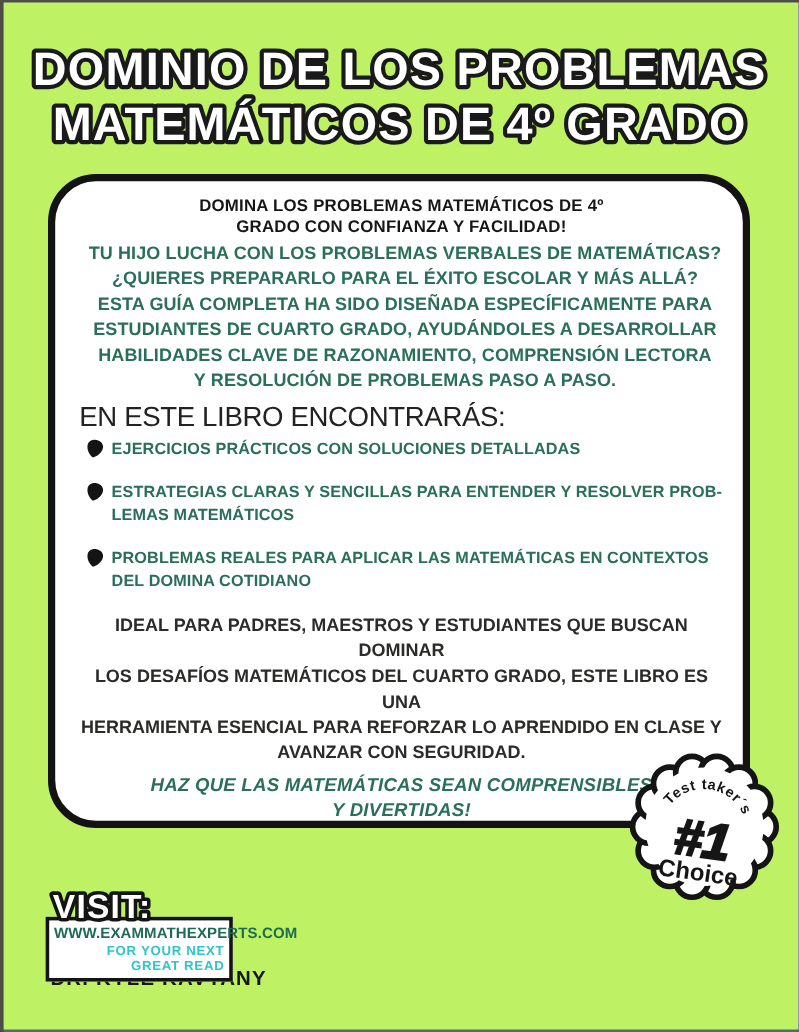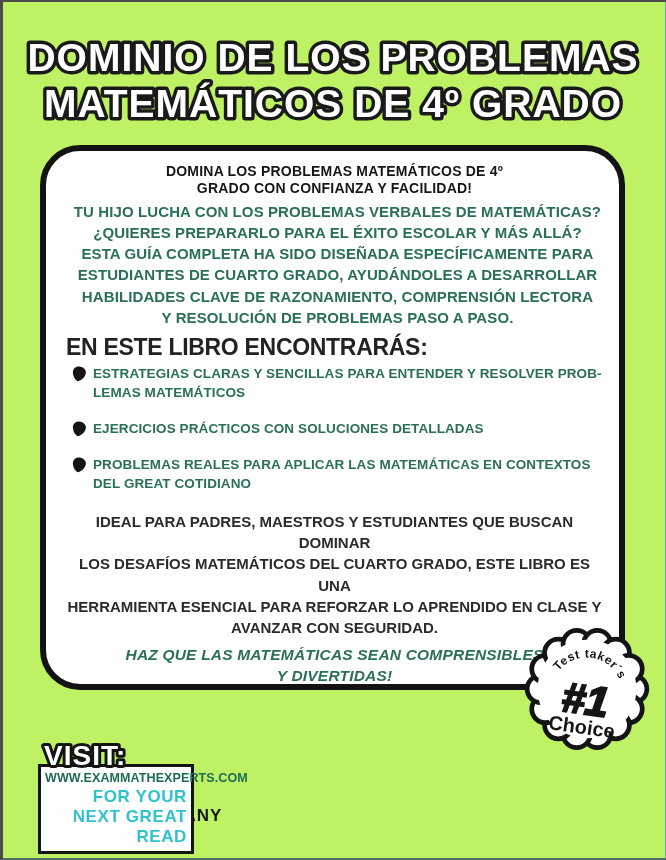--- a/index.html
+++ b/index.html
@@ -32,21 +32,21 @@
     font-size:14px;font-weight:800;line-height:1.2;color:#161616;
     white-space:pre-line;letter-spacing:0.2px;
   }
   .card-intro{
     margin:2px 0 0 6px;
     font-size:15px;font-weight:800;line-height:1.42;color:#2a6f58;
     white-space:pre-line;letter-spacing:0.1px;text-align:center;
   }
   .list-heading{
     margin:6px 0 4px 0;
-    font-size:23px;font-weight:700;color:#222220;letter-spacing:-0.3px;
+    font-size:23px;font-weight:400;color:#222220;letter-spacing:-0.3px;
   }
   .bullet-list{margin:0;padding:0;list-style:none;}
   .bullet{
     display:flex;align-items:flex-start;gap:7px;
     margin:0 0 17px 6px;
   }
   .bullet-icon{flex:0 0 auto;margin-top:1px;}
   .bullet-text{
     font-size:13.5px;font-weight:800;line-height:1.4;color:#2a6f58;
     white-space:pre-line;letter-spacing:0.1px;
@@ -77,21 +77,21 @@
     fill:#ffffff;stroke:#141414;stroke-width:6px;
     paint-order:stroke fill;stroke-linejoin:round;
   }
   .site-box{
     position:absolute;left:38px;top:764px;width:156px;
     box-sizing:border-box;
     background:#ffffff;border:3px solid #141414;
     padding:4px 4px 4px 4px;text-align:right;z-index:2;
   }
   .site-url{font-size:12.5px;font-weight:800;color:#1e6b54;letter-spacing:0.1px;}
-  .site-slogan{margin-top:2px;font-size:17px;font-weight:800;color:#2fc3ce;letter-spacing:0.6px;}
+  .site-slogan{margin-top:2px;font-size:11px;font-weight:800;color:#2fc3ce;letter-spacing:0.6px;}
   .author{
     position:absolute;left:42px;top:806px;
     font-size:17px;font-weight:800;color:#171717;letter-spacing:1px;
   }
 </style>
 </head>
 <body>
 
 <div class="page">
 
@@ -109,35 +109,35 @@
 ESTUDIANTES DE CUARTO GRADO, AYUDÁNDOLES A DESARROLLAR
 HABILIDADES CLAVE DE RAZONAMIENTO, COMPRENSIÓN LECTORA
 Y RESOLUCIÓN DE PROBLEMAS PASO A PASO.</div>
     <div class="list-heading">EN ESTE LIBRO ENCONTRARÁS:</div>
 
     <ul class="bullet-list">
       <li class="bullet">
         <svg class="bullet-icon" width="14" height="16" viewBox="0 0 14 16">
           <path d="M7 0.5 C3 0.5 0.5 3 0.5 6 C0.5 10.5 4 14 7 15.5 C10 14 13.5 10.5 13.5 6 C13.5 3 11 0.5 7 0.5 Z" fill="#141414" transform="rotate(12 7 8)"></path>
         </svg>
+        <span class="bullet-text">EJERCICIOS PRÁCTICOS CON SOLUCIONES DETALLADAS</span>
+      </li>
+      <li class="bullet">
+        <svg class="bullet-icon" width="14" height="16" viewBox="0 0 14 16">
+          <path d="M7 0.5 C3 0.5 0.5 3 0.5 6 C0.5 10.5 4 14 7 15.5 C10 14 13.5 10.5 13.5 6 C13.5 3 11 0.5 7 0.5 Z" fill="#141414" transform="rotate(12 7 8)"></path>
+        </svg>
         <span class="bullet-text">ESTRATEGIAS CLARAS Y SENCILLAS PARA ENTENDER Y RESOLVER PROB-
 LEMAS MATEMÁTICOS</span>
       </li>
       <li class="bullet">
         <svg class="bullet-icon" width="14" height="16" viewBox="0 0 14 16">
           <path d="M7 0.5 C3 0.5 0.5 3 0.5 6 C0.5 10.5 4 14 7 15.5 C10 14 13.5 10.5 13.5 6 C13.5 3 11 0.5 7 0.5 Z" fill="#141414" transform="rotate(12 7 8)"></path>
         </svg>
-        <span class="bullet-text">EJERCICIOS PRÁCTICOS CON SOLUCIONES DETALLADAS</span>
-      </li>
-      <li class="bullet">
-        <svg class="bullet-icon" width="14" height="16" viewBox="0 0 14 16">
-          <path d="M7 0.5 C3 0.5 0.5 3 0.5 6 C0.5 10.5 4 14 7 15.5 C10 14 13.5 10.5 13.5 6 C13.5 3 11 0.5 7 0.5 Z" fill="#141414" transform="rotate(12 7 8)"></path>
-        </svg>
         <span class="bullet-text">PROBLEMAS REALES PARA APLICAR LAS MATEMÁTICAS EN CONTEXTOS
-DEL GREAT COTIDIANO</span>
+DEL DOMINA COTIDIANO</span>
       </li>
     </ul>
 
     <div class="card-outro">IDEAL PARA PADRES, MAESTROS Y ESTUDIANTES QUE BUSCAN DOMINAR
 LOS DESAFÍOS MATEMÁTICOS DEL CUARTO GRADO, ESTE LIBRO ES UNA
 HERRAMIENTA ESENCIAL PARA REFORZAR LO APRENDIDO EN CLASE Y
 AVANZAR CON SEGURIDAD.</div>
     <div class="card-tagline">HAZ QUE LAS MATEMÁTICAS SEAN COMPRENSIBLES
 Y DIVERTIDAS!</div>
   </div>

